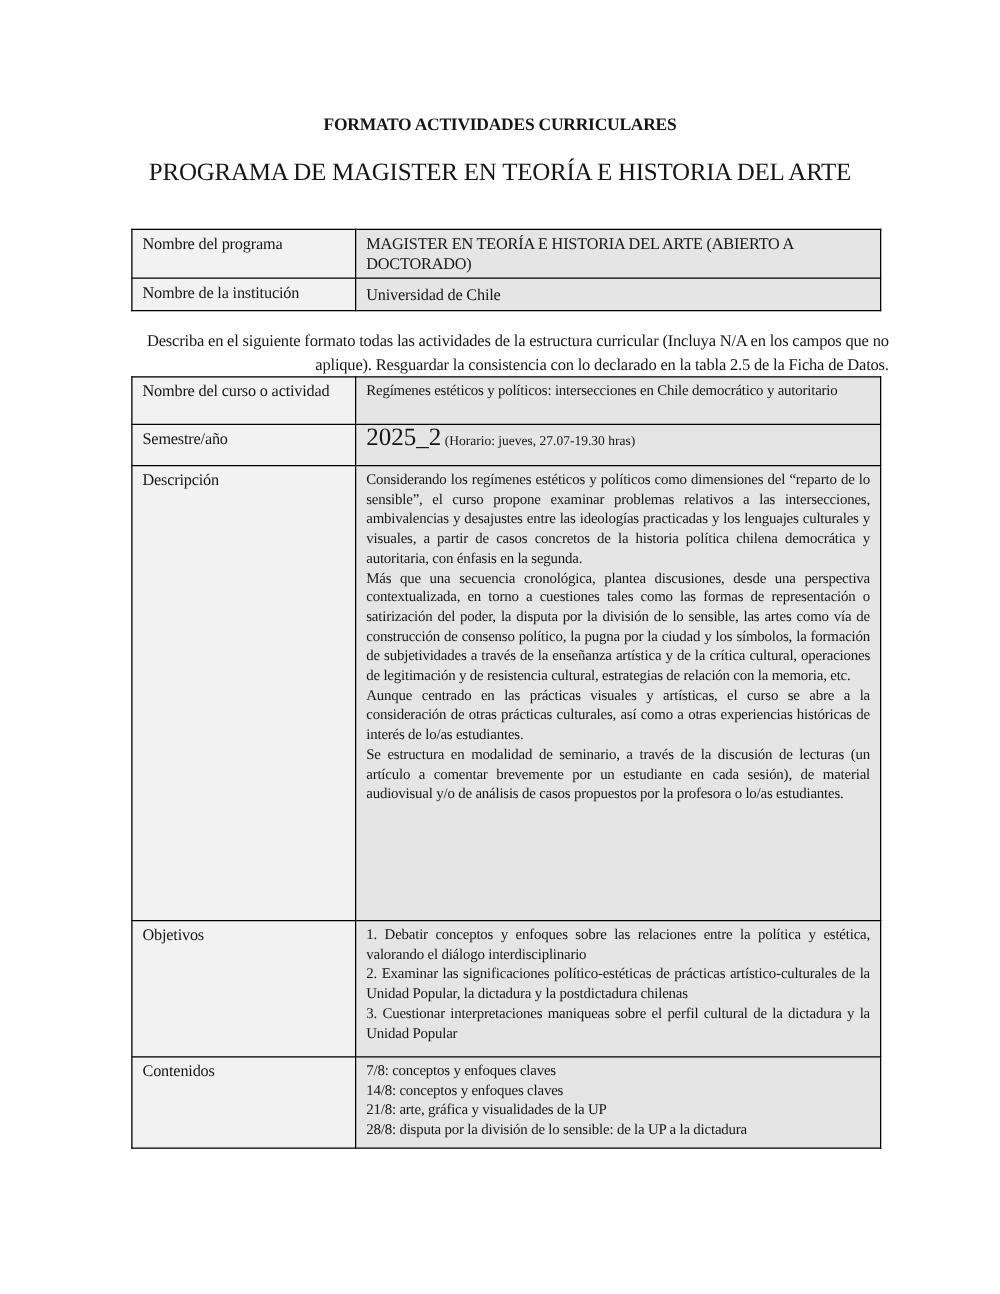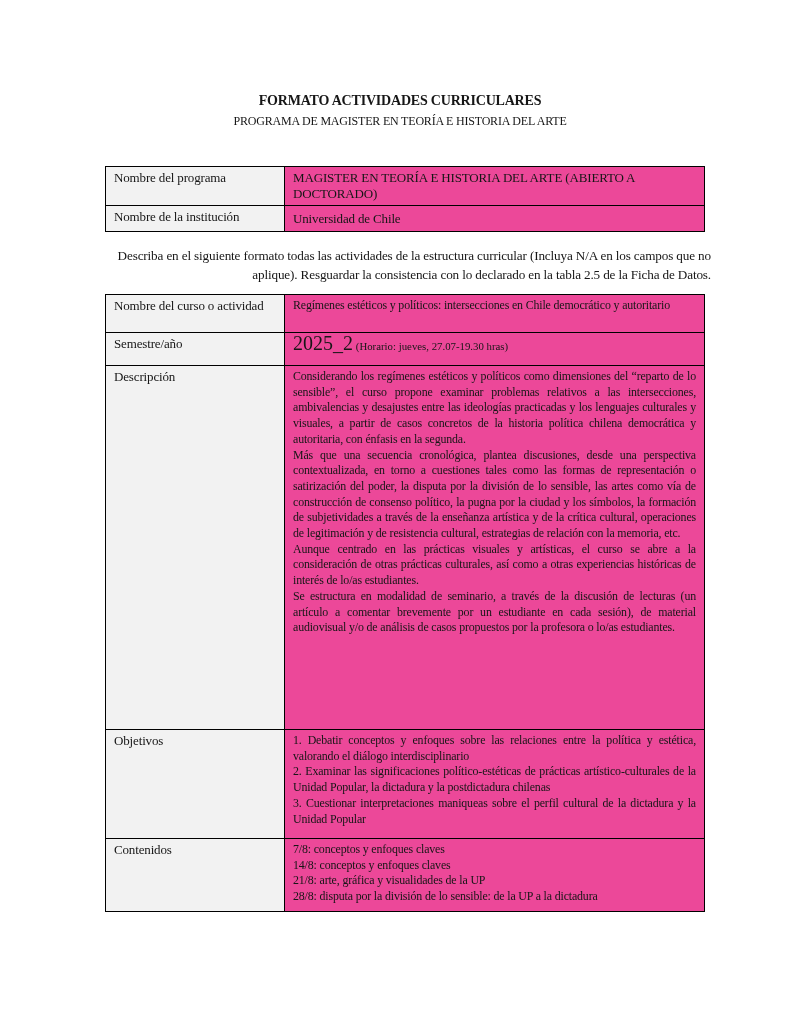--- a/index.html
+++ b/index.html
@@ -21,32 +21,32 @@
     padding-top: 92px;
     text-align: center;
     letter-spacing: -0.2px;
   }
   .title-line1 {
     font-size: 14px;
     font-weight: 700;
     line-height: 17px;
   }
   .title-line2 {
-    font-size: 12px;
+    font-size: 20px;
     font-weight: 400;
     line-height: 18px;
-    margin-top: 3px;
+    margin-top: 20px;
   }
   
   table.doc-table {
     border-collapse: collapse;
     table-layout: fixed;
     width: 600px;
     margin-left: 105px;
-    background: #ec4899;
+    background: #e5e5e5;
   }
   table.doc-table td {
     border: 1.6px solid #000000;
     vertical-align: top;
     padding: 3px 8px 3px 8px;
     letter-spacing: -0.15px;
     overflow: hidden;
   }
   td.label-cell {
     width: 162px;
@@ -67,21 +67,21 @@
   .intro {
     width: 606px;
     margin: 14px 89px 0 105px;
     font-size: 13.2px;
     line-height: 19px;
     letter-spacing: -0.15px;
     text-align: right;
   }
 
   
-  .tbl-course { margin-top: 10px; }
+  .tbl-course { }
   .tbl-course td.value-cell {
     font-size: 11.9px;
     line-height: 15.7px;
   }
   .row-curso td      { height: 31px; }
   .row-semestre td   { height: 26px; }
   .row-profesor td   { height: 26px; }
   .row-descripcion td{ height: 357px; }
   .row-objetivos td  { height: 102px; }
   .row-contenidos td { height: 66px; }

